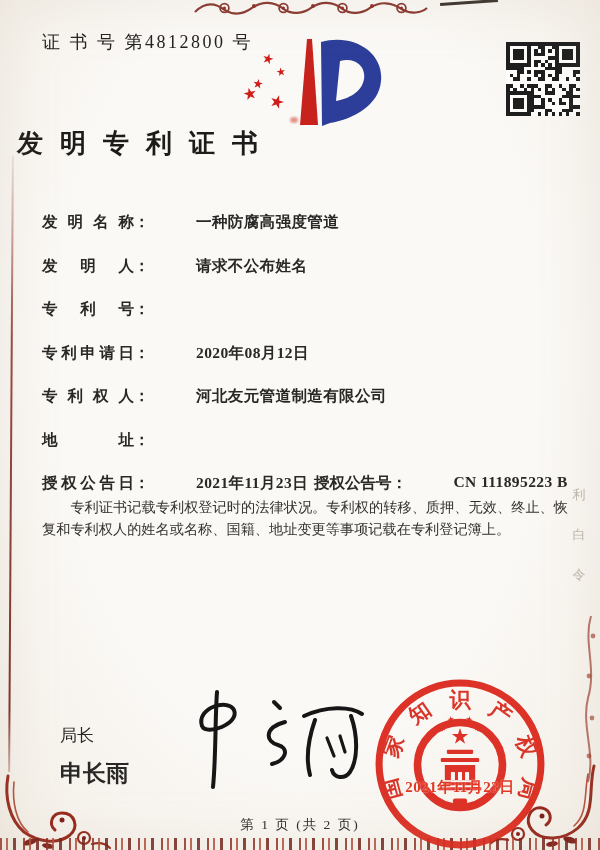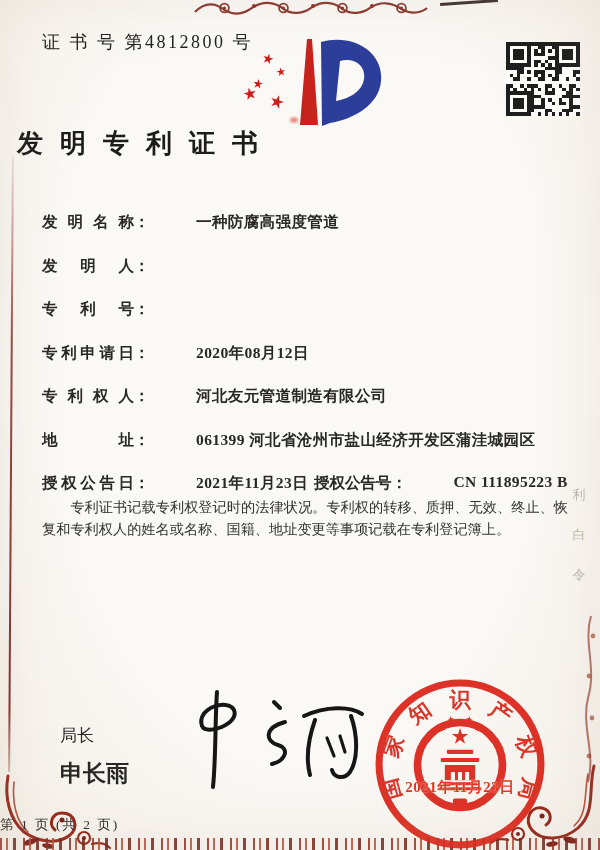--- a/index.html
+++ b/index.html
@@ -57,21 +57,21 @@
   .paras p{margin:0;text-indent:2em;}
 
   
   .sig-title{position:absolute;left:60px;top:724px;font-size:17px;font-weight:400;color:#2a2826;}
   .sig-name{position:absolute;left:60px;top:758px;font-size:23px;font-weight:600;color:#2a2826;}
   .sig-svg{position:absolute;left:188px;top:688px;width:178px;height:106px;}
   .seal{position:absolute;left:372px;top:676px;width:176px;height:176px;opacity:.93;}
   .seal-date{position:absolute;left:368px;top:778px;width:184px;text-align:center;
     font-size:15px;font-weight:700;color:#e23823;letter-spacing:.5px;
     text-shadow:0 0 2px rgba(255,252,250,.8);}
-  .footer{position:absolute;left:0;top:816px;width:100%;
+  .footer{position:absolute;left:0;top:816px;width:100%;text-align:center;
     font-size:13.5px;letter-spacing:2px;color:#2c2a27;}
 </style>
 </head>
 <body>
 
 <div class="page">
 
   <svg class="orn-top" viewBox="0 0 240 20">
     <g fill="none" stroke="#7c2118" stroke-width="2.2" opacity=".9">
       <path d="M2,16 C12,6 22,6 32,14 C42,20 52,18 60,12 C70,5 82,5 92,13 C100,19 112,18 120,12 C130,5 142,5 152,13 C160,19 172,18 180,12 C190,5 202,6 212,13 C222,19 232,17 238,12"></path>
@@ -391,39 +391,39 @@
 
   <div class="fields">
     <div class="frow">
       <span class="flabel">发明名称</span>
       <span class="fcolon">：</span>
       <span class="fvalue">一种防腐高强度管道</span>
     </div>
     <div class="frow">
       <span class="flabel">发明人</span>
       <span class="fcolon">：</span>
+      <span class="fvalue">请求不公布姓名</span>
     </div>
     <div class="frow">
       <span class="flabel">专利号</span>
       <span class="fcolon">：</span>
     </div>
     <div class="frow">
       <span class="flabel">专利申请日</span>
       <span class="fcolon">：</span>
       <span class="fvalue">2020年08月12日</span>
     </div>
     <div class="frow">
       <span class="flabel">专利权人</span>
       <span class="fcolon">：</span>
       <span class="fvalue">河北友元管道制造有限公司</span>
     </div>
     <div class="frow">
       <span class="flabel">地址</span>
       <span class="fcolon">：</span>
-      <span class="fvalue">061399 河北省沧州市盐山经济开发区蒲洼城园区</span>
     </div>
     <div class="frow grant">
       <span class="flabel">授权公告日</span>
       <span class="fcolon">：</span>
       <span class="fvalue">2021年11月23日</span>
       <span class="grant-second">
         <span class="flabel">授权公告号</span>
         <span class="fcolon">：</span>
         <span class="fvalue">CN 111895223 B</span>
       </span>

